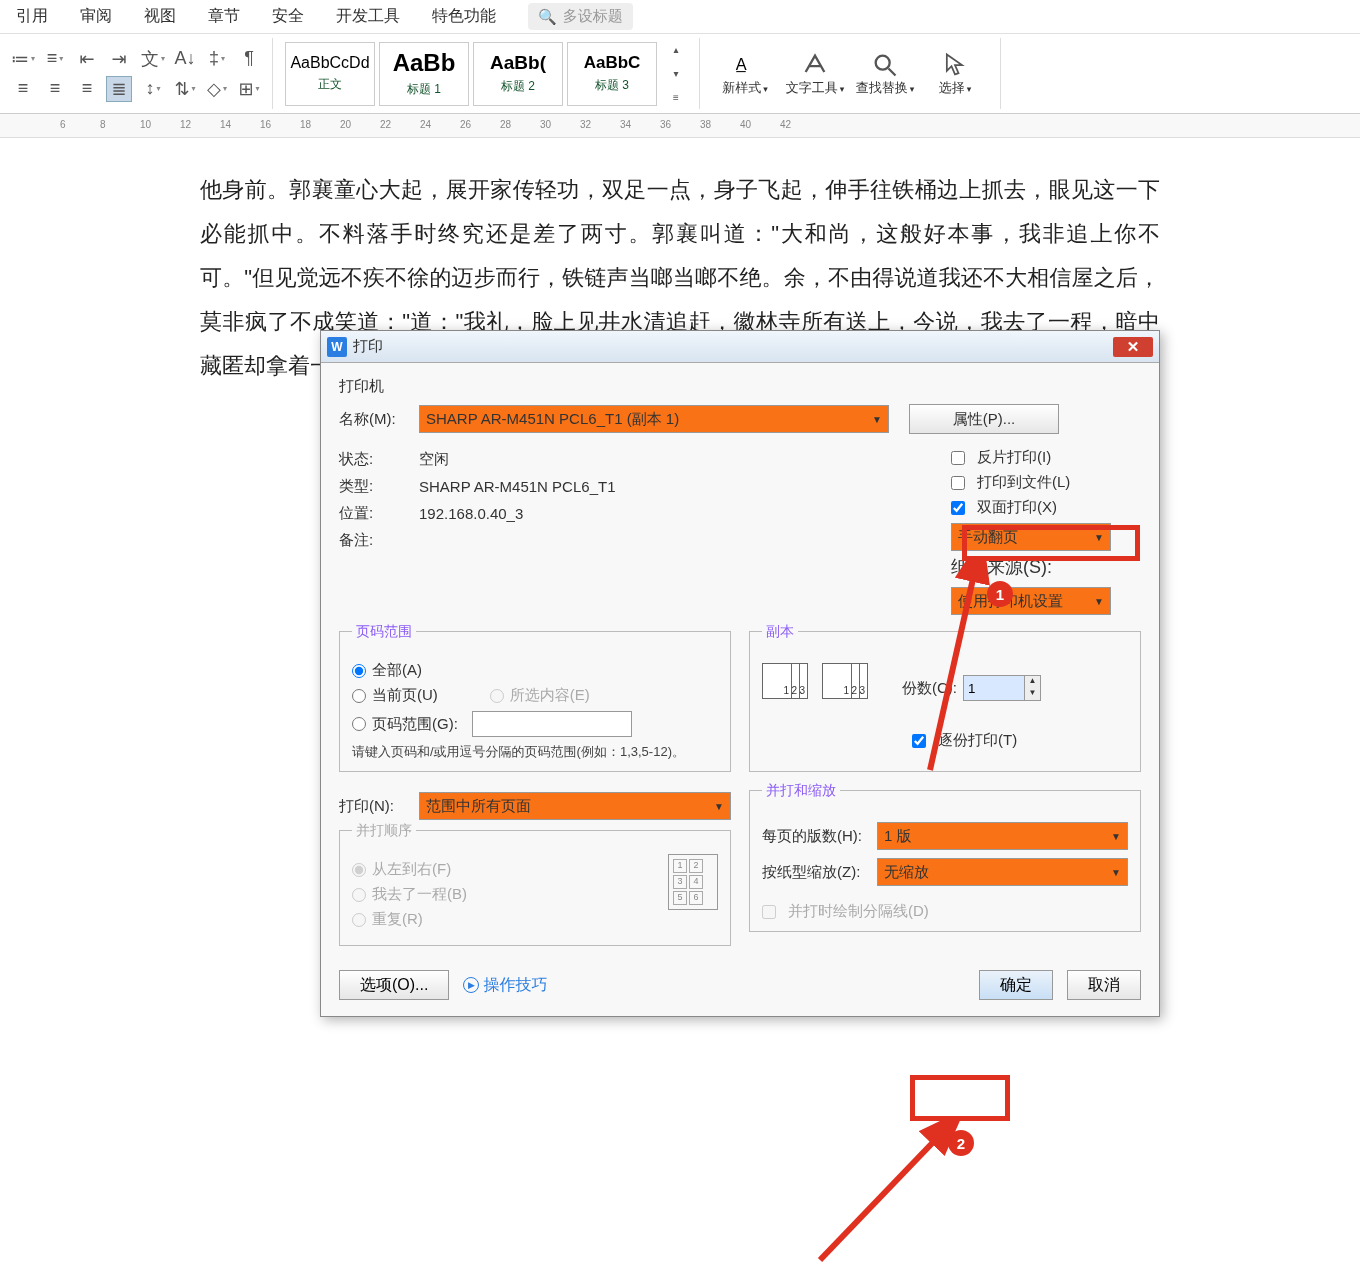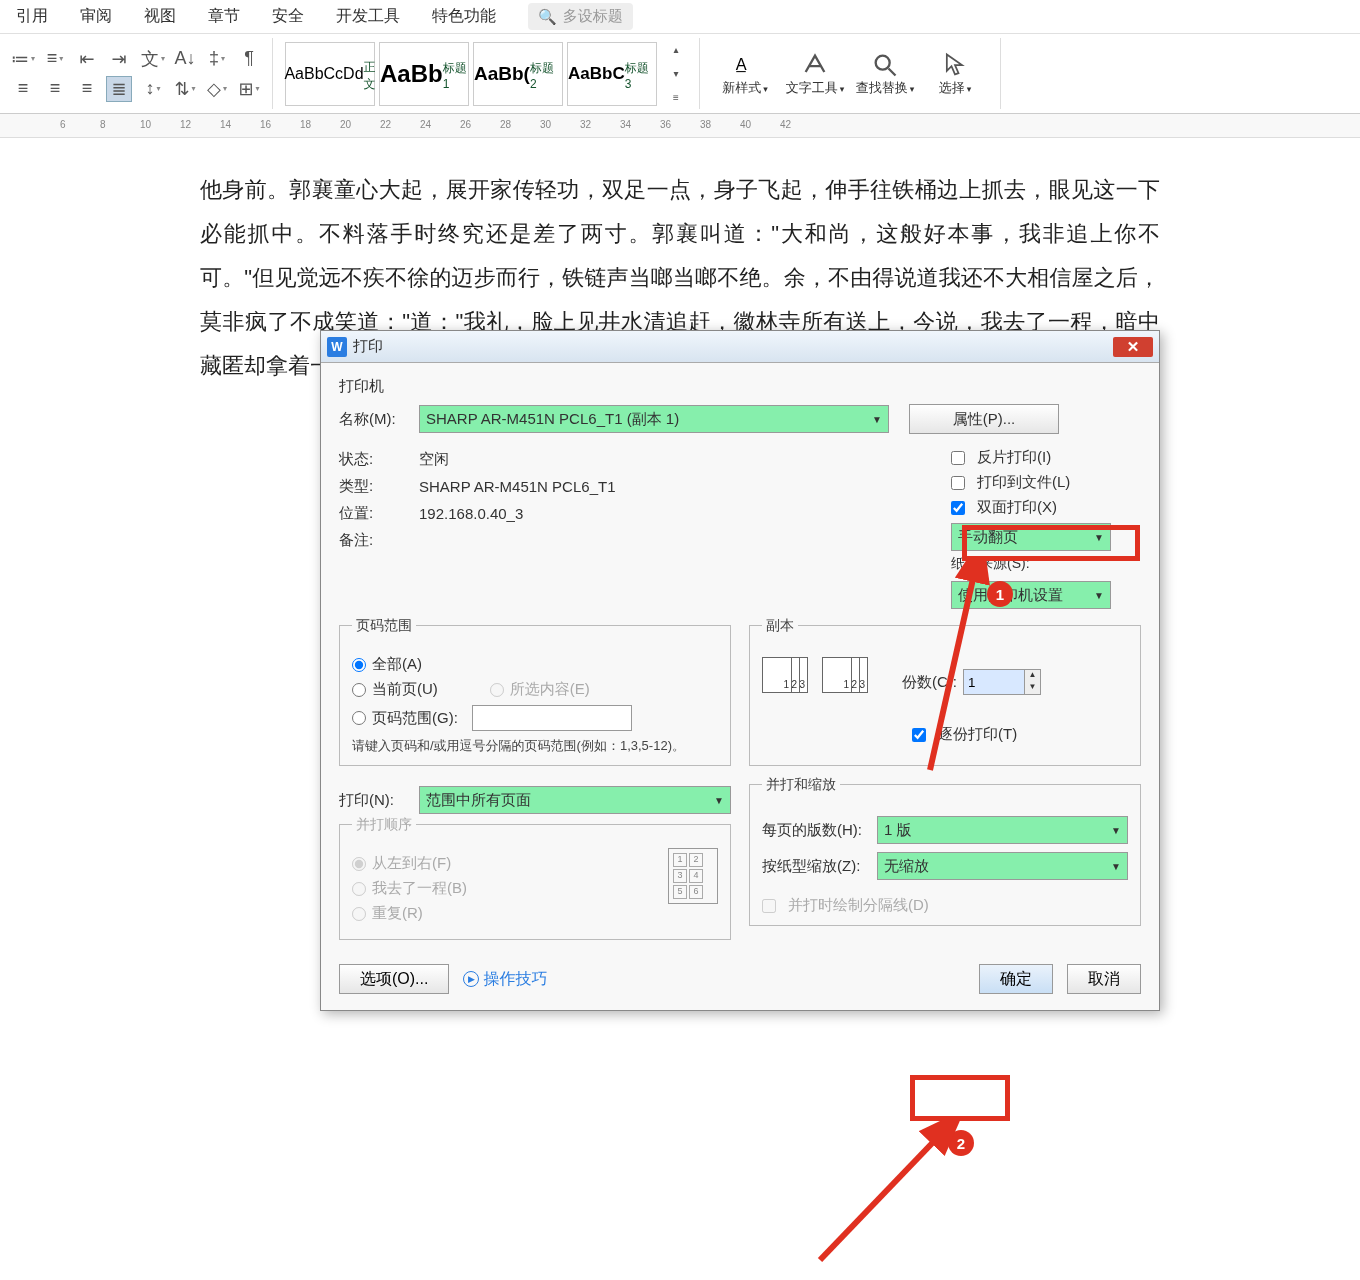--- a/index.html
+++ b/index.html
@@ -12,21 +12,21 @@
 .search-box .mag { margin-right: 6px; }
 
 
 .ribbon { display: flex; align-items: center; height: 80px; border-bottom: 1px solid #ccc; padding: 4px 0; }
 .ribbon-grp { display: flex; align-items: center; padding: 0 10px; border-right: 1px solid #ddd; height: 100%; }
 .btn-col { display: flex; flex-direction: column; justify-content: center; gap: 4px; }
 .btn-row { display: flex; gap: 6px; }
 .tb { width: 26px; height: 26px; display: flex; align-items: center; justify-content: center; color: #555; font-size: 18px; cursor: pointer; border: 1px solid transparent; }
 .tb.active { background: #c9d8e8; border-color: #8ab; }
 .tb .dd { font-size: 8px; margin-left: 2px; color: #888; }
-.style-card { width: 90px; height: 64px; border: 1px solid #ccc; display: flex; flex-direction: row; align-items: center; justify-content: center; margin: 0 2px; cursor: pointer; font-size: 13px; }
+.style-card { width: 90px; height: 64px; border: 1px solid #ccc; display: flex; flex-direction: column; align-items: center; justify-content: center; margin: 0 2px; cursor: pointer; font-size: 13px; }
 .style-card .preview { font-size: 16px; }
 .style-card .label { font-size: 12px; color: #14532d; margin-top: 4px; }
 .big-tool { display: flex; flex-direction: column; align-items: center; justify-content: center; width: 70px; cursor: pointer; font-size: 13px; color: #333; }
 .big-tool svg { width: 28px; height: 28px; }
 .big-tool .dd { font-size: 9px; margin-left: 2px; }
 
 
 .ruler { height: 24px; background: #f8f8f8; border-bottom: 1px solid #ddd; position: relative; font-size: 10px; color: #888; overflow: hidden; }
 .ruler .tick { position: absolute; top: 5px; }
 
@@ -34,26 +34,26 @@
 .doc { position: relative; background: #fff; padding: 30px 200px; font-size: 22px; line-height: 44px; color: #222; font-family: "SimSun", serif; }
 
 
 .dialog { position: absolute; left: 320px; top: 330px; width: 840px; background: #f8f8f8; border: 1px solid #888; box-shadow: 3px 3px 12px rgba(0,0,0,0.3); }
 .dlg-title { background: linear-gradient(#f0f6fc,#d8e4f0); height: 32px; display: flex; align-items: center; padding: 0 6px; font-size: 15px; color: #333; border-bottom: 1px solid #aaa; }
 .dlg-title .w-icon { width: 20px; height: 20px; background: #2a7de1; color: #fff; display: inline-flex; align-items: center; justify-content: center; font-size: 12px; font-weight: bold; margin-right: 6px; border-radius: 2px; }
 .dlg-close { margin-left: auto; width: 40px; height: 20px; background: #d04030; color: #fff; display: flex; align-items: center; justify-content: center; font-weight: bold; cursor: pointer; border-radius: 2px; }
 .dlg-body { padding: 14px 18px; font-size: 15px; color: #333; }
 .row { display: flex; align-items: center; margin: 8px 0; }
 .lbl { width: 80px; }
-.select { flex: 1; height: 28px; border: 1px solid #999; background: #86efac; padding: 0 6px; display: flex; align-items: center; justify-content: space-between; cursor: pointer; }
+.select { flex: 1; height: 28px; border: 1px solid #999; background: #f97316; padding: 0 6px; display: flex; align-items: center; justify-content: space-between; cursor: pointer; }
 .select .caret { font-size: 10px; }
 .wbtn { border: 1px solid #999; background: linear-gradient(#fff,#e6e6e6); height: 30px; padding: 0 20px; display: inline-flex; align-items: center; justify-content: center; cursor: pointer; }
 .chk { display: flex; align-items: center; gap: 12px; }
 .fieldset { border: 1px solid #bbb; padding: 10px 12px; margin-top: 6px; }
-.fs-title { font-size: 14px; color: #404040; margin-bottom: 6px; padding-left: 0; position: relative; top: -20px; background: #f8f8f8; display: inline-block; padding: 0 4px; }
+.fs-title { font-size: 14px; color: #8b5cf6; margin-bottom: 6px; padding-left: 0; position: relative; top: -20px; background: #f8f8f8; display: inline-block; padding: 0 4px; }
 .two-col { display: flex; gap: 18px; }
 .two-col > div { flex: 1; }
 .radio { display: flex; align-items: center; gap: 6px; margin: 6px 0; }
 .txt-input { border: 1px solid #999; height: 26px; background: #fff; padding: 0 4px; }
 .hint { font-size: 13px; color: #444; line-height: 18px; margin-top: 6px; }
 .spinner { display: inline-flex; border: 1px solid #999; height: 26px; }
 .spinner input { border: none; width: 60px; padding: 0 4px; background: #d8e8ff; }
 .spinner .arrows { display: flex; flex-direction: column; width: 16px; border-left: 1px solid #999; }
 .spinner .arrows div { flex: 1; font-size: 8px; text-align: center; cursor: pointer; background: #eee; }
 .dlg-footer { display: flex; align-items: center; padding: 10px 18px 16px; gap: 14px; }
@@ -245,21 +245,21 @@
           </div>
         <div class="chk" style="margin:6px 0">
             <input type="checkbox" checked="" style="">
             <span>双面打印(X)</span>
           </div>
         <div class="select" style="width:160px;margin:4px 0">
           <span>手动翻页</span>
             <span class="caret">▼</span>
         </div>
         <div class="row" style="margin-top:4px">
-          <span style="font-size:14px;margin-right:16px">纸张来源(S):</span>
+          <span style="font-size:18px;margin-right:16px">纸张来源(S):</span>
         </div>
         <div class="select" style="width:160px">
           <span>使用打印机设置</span>
             <span class="caret">▼</span>
         </div>
       </div>
     </div>
 
     <div class="two-col" style="margin-top:10px">
 

